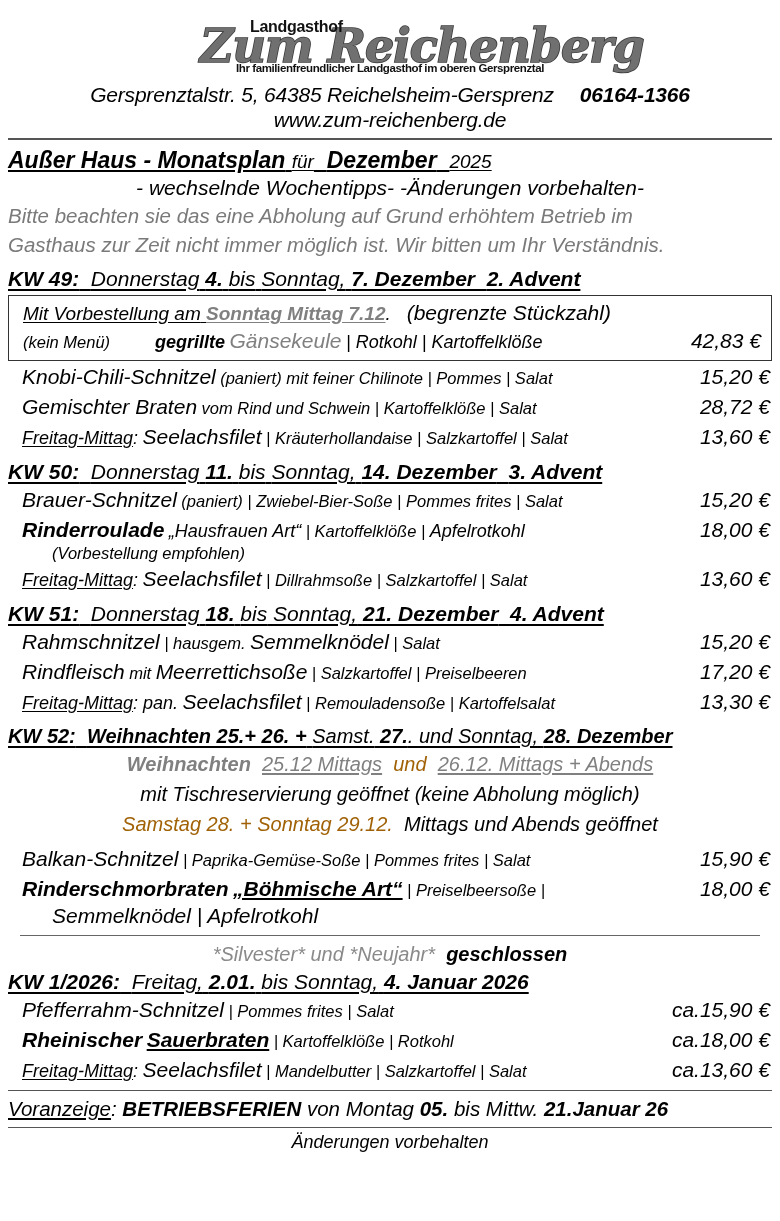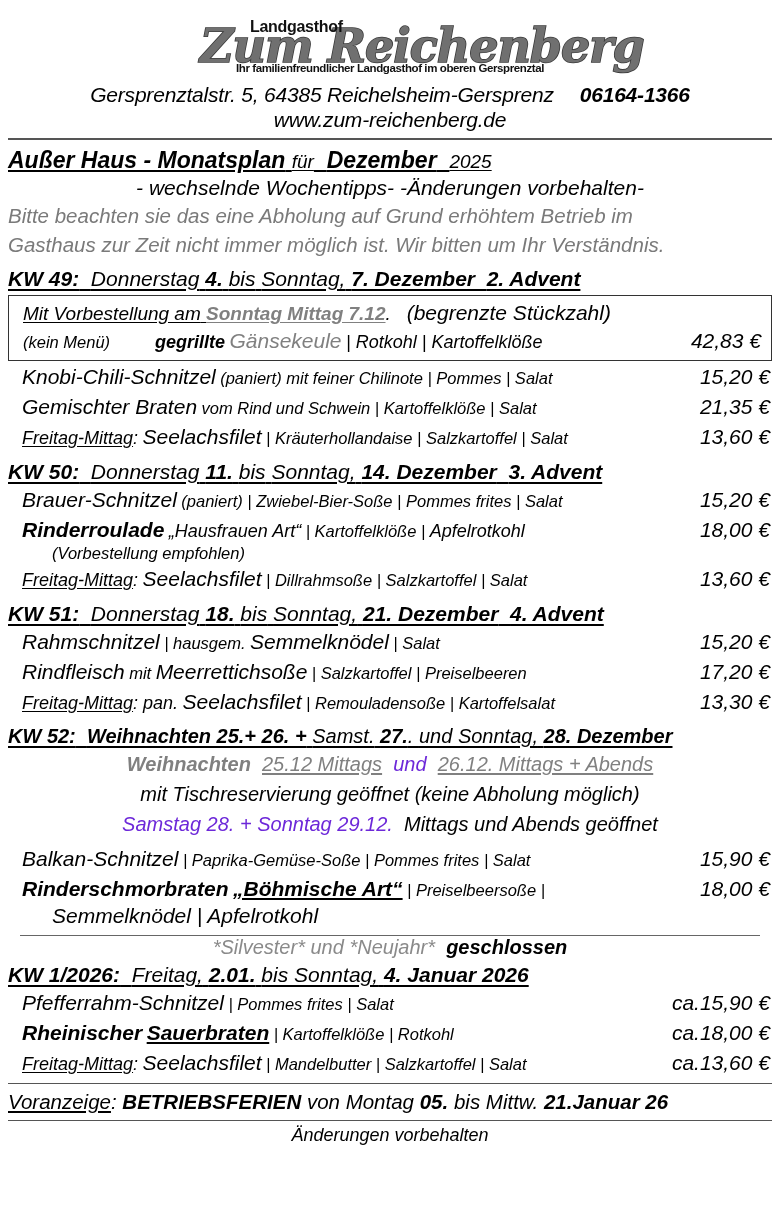--- a/index.html
+++ b/index.html
@@ -264,27 +264,27 @@
   .xmas {
     text-align: center;
     font-size: 20px;
     font-style: italic;
     margin-top: 3px;
     line-height: 27px;
     white-space: nowrap;
   }
   .xmas .gyb { color: #808080; font-weight: bold; }
   .xmas .gyu { color: #808080; text-decoration: underline; text-underline-offset: 2px; }
-  .xmas .gy2 { color: #6d28d9; }
+  .xmas .gy2 { color: #a16207; }
 
   .silvester {
     text-align: center;
     font-size: 20px;
     font-style: italic;
-    margin-top: 0;
+    margin-top: 7px;
     white-space: nowrap;
   }
   .silvester .gy { color: #8a8a8a; }
   .silvester .bk { font-weight: bold; color: #000; }
 
   
   .vorrow {
     font-size: 20.5px;
     font-style: italic;
     margin-top: 6px;
@@ -337,21 +337,21 @@
       <span class="price">42,83 €</span>
     </div>
   </div>
 
   <div class="dish">
     <span class="desc"><span class="n">Knobi-Chili-Schnitzel</span>&nbsp;<span class="s">(paniert) mit feiner Chilinote | Pommes | Salat</span></span>
     <span class="price">15,20 €</span>
   </div>
   <div class="dish">
     <span class="desc"><span class="n">Gemischter Braten</span>&nbsp;<span class="s">vom Rind und Schwein | Kartoffelklöße | Salat</span></span>
-    <span class="price">21,35 €</span>
+    <span class="price">28,72 €</span>
   </div>
   <div class="dish">
     <span class="desc"><span class="m ul">Freitag-Mittag</span><span class="m">:</span>&nbsp;<span class="n">Seelachsfilet</span>&nbsp;<span class="s">| Kräuterhollandaise | Salzkartoffel | Salat</span></span>
     <span class="price">13,60 €</span>
   </div>
 
   <div class="kw"><span class="uline"><span>KW 50:</span>&nbsp;&nbsp;<span class="norm">Donnerstag</span>&nbsp;<span>11.</span>&nbsp;<span class="norm">bis</span>&nbsp;<span class="norm">Sonntag,</span>&nbsp;<span>14. Dezember</span>&nbsp;&nbsp;<span>3. Advent</span></span></div>
 
   <div class="dish">
     <span class="desc"><span class="n">Brauer-Schnitzel</span>&nbsp;<span class="s">(paniert) | Zwiebel-Bier-Soße | Pommes frites | Salat</span></span>

